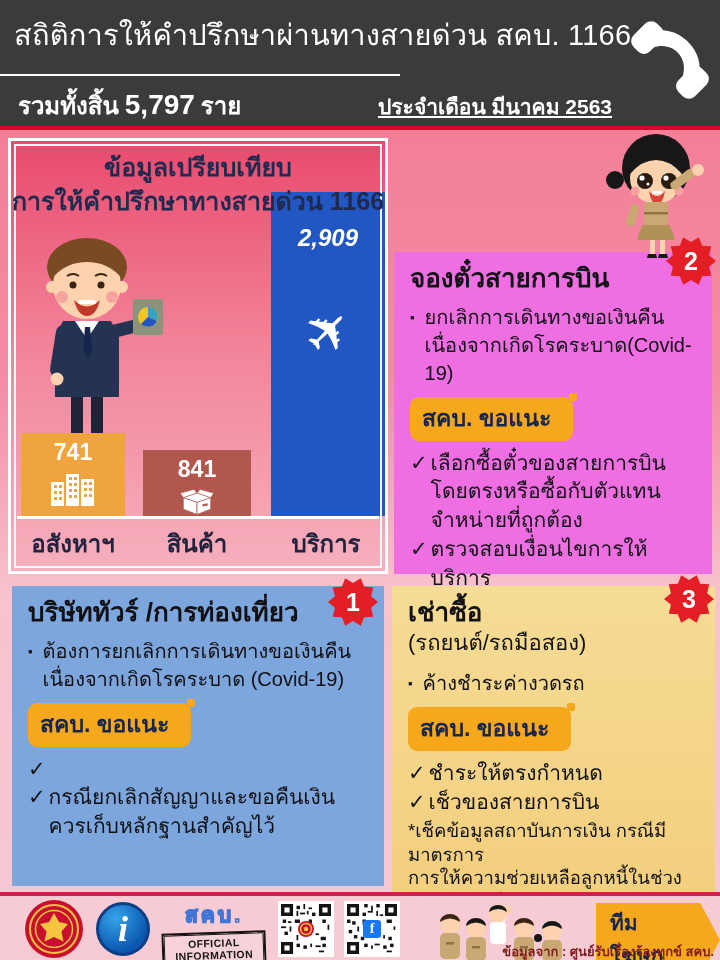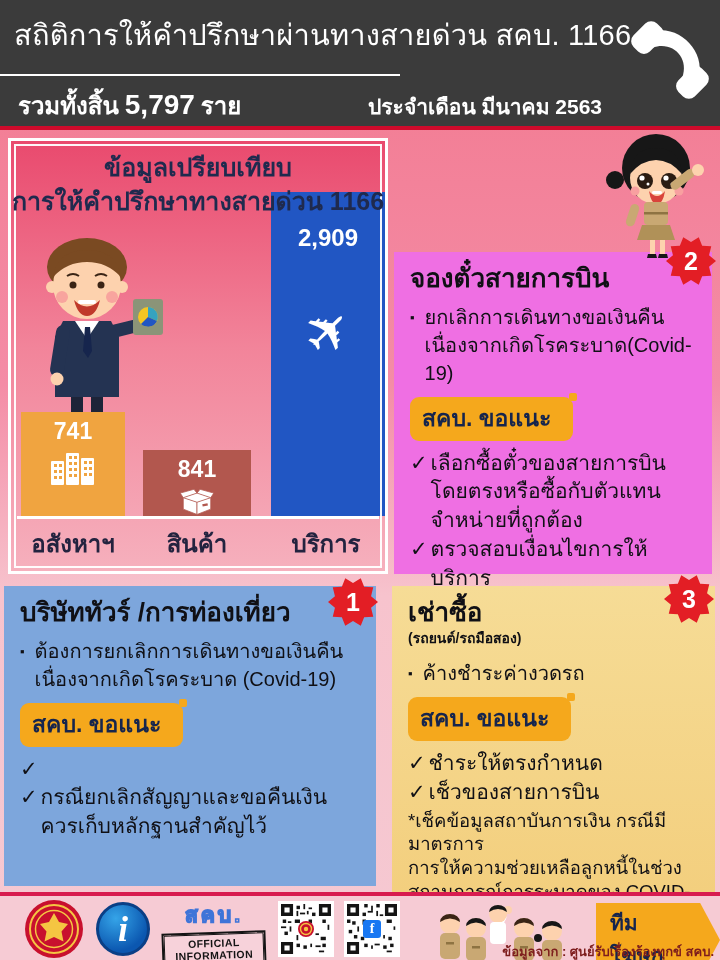--- a/index.html
+++ b/index.html
@@ -7,60 +7,60 @@
   .page { position:relative; width:720px; height:960px; overflow:hidden; margin:0 auto;
           background:linear-gradient(180deg,#f2798f 0%,#f48ca6 40%,#f7c3cd 62%,#f5c9d2 100%); }
 
   
   .header { position:absolute; left:0; top:0; width:720px; height:130px;
             background:#3b3b3b; border-bottom:4px solid #ce0a2b; color:#fff; }
   .h-title { position:absolute; left:14px; top:12px; font-size:29px; font-weight:normal; letter-spacing:.2px; }
   .h-line  { position:absolute; left:0; top:74px; width:400px; height:2px; background:#fff; }
   .h-total { position:absolute; left:18px; top:86px; font-size:24px; font-weight:bold; }
   .h-total .big { font-size:28px; padding:0 6px;text-align:right; }
-  .h-period{ position:absolute; left:368px; top:90px; font-size:21px; font-weight:bold; }
+  .h-period{ position:absolute; left:378px; top:90px; font-size:21px; font-weight:bold;text-decoration:underline; }
   .phone-wrap { position:absolute; right:4px; top:8px; width:92px; height:104px; }
 
   
   .chart-panel { position:absolute; left:8px; top:138px; width:380px; height:436px;
                  background:linear-gradient(180deg,#e94a6e 0%,#f2849a 48%,#f6b0bd 100%);
                  border:3px solid #fff; }
   .chart-panel::after { content:""; position:absolute; inset:3px; border:2px solid rgba(255,255,255,.95); pointer-events:none; }
   .c-title { margin-top:10px; text-align:center; font-weight:bold; font-size:25px;
              color:#1f2a4e; line-height:1.35; position:relative; z-index:2; }
   .man { position:absolute; left:4px; top:86px; width:152px; height:244px; }
   .baseline { position:absolute; left:6px; right:6px; bottom:52px; height:3px; background:#fff; }
   .bar { position:absolute; bottom:55px; display:flex; flex-direction:column; align-items:center; color:#fff; }
   .bar1 { left:10px;  width:104px; }
   .bar2 { left:132px; width:108px; }
   .bar3 { left:260px; width:114px; }
   .bar-val { font-weight:bold; font-size:23px; margin-top:6px; }
-  .bar3 .bar-val { margin-top:32px; font-size:24px; }
+  .bar3 .bar-val { margin-top:32px; font-size:24px;font-style:italic; }
   .bar-icon { margin-top:4px; }
   .plane-glyph { font-size:56px; line-height:1; transform:rotate(-45deg); margin-top:52px; color:#fff; }
   .cat { position:absolute; bottom:8px; text-align:center; font-weight:bold; font-size:24px; color:#23233f; }
   .cat1 { left:6px;  width:112px; }
   .cat2 { left:128px; width:116px; }
   .cat3 { left:254px; width:122px; }
 
   
   .bubble { position:absolute; left:404px; top:142px; width:202px; height:112px;
             background:#fef200; border-radius:50%; display:flex; align-items:center; justify-content:center;
             text-align:center; font-weight:bold; font-size:18px; color:#1d2a52; line-height:1.35; z-index:3; }
   .bubble::before { content:""; position:absolute; left:-24px; bottom:18px; width:44px; height:30px;
                     background:#fef200; clip-path:polygon(100% 10%,100% 90%,0 55%); transform:rotate(8deg); }
   .girl { position:absolute; left:598px; top:126px; width:116px; height:134px; z-index:2; }
 
   
   .panel { position:absolute; padding:10px 16px 24px; color:#101015; }
   .panel2 { left:394px; top:252px; width:318px; height:322px; }
-  .panel1 { left:4px;   top:586px; width:372px; height:300px; }
+  .panel1 { left:12px;   top:586px; width:372px; height:300px; }
   .panel3 { left:392px; top:586px; width:323px; height:306px; }
   .p-title { font-weight:bold; font-size:26px; line-height:1.25; }
-  .p-sub   { font-weight:bold; font-size:14px; line-height:1.3; }
+  .p-sub   { font-weight:normal; font-size:22px; line-height:1.3; }
   .bullet-row { display:flex; gap:10px; margin-top:8px; font-size:20px; line-height:1.4; }
   .bullet-glyph { font-size:13px; padding-top:6px; }
   .bullet-text { white-space:pre-line; }
   .advice { display:inline-block; background:#f5a81c; color:#16254d; font-weight:bold; font-size:23px;
             padding:3px 22px 5px 12px; border-radius:9px; margin:10px 0 8px; position:relative; }
   .advice::after { content:""; position:absolute; right:-4px; top:-4px; width:8px; height:8px;
                    background:#f5a81c; border-radius:2px; }
   .check-row { display:flex; font-size:21px; line-height:1.38; }
   .check-glyph { margin-right:3px; font-weight:bold; }
   .check-text { white-space:pre-line; }
@@ -151,21 +151,21 @@
       <path d="M60 94 h24 l-12 18 z" fill="#fff"></path>
       <path d="M70 100 h5 l2 24 -4 7 -5 -7 z" fill="#16254d"></path>
       <rect x="38" y="98" width="14" height="52" rx="7" fill="#243352" transform="rotate(9 45 124)"></rect>
       <circle cx="42" cy="152" r="6.5" fill="#fdd2ae"></circle>
       <rect x="56" y="170" width="12" height="52" fill="#1d2438"></rect>
       <rect x="76" y="170" width="12" height="52" fill="#1d2438"></rect>
       <path d="M68 222 h-20 q-7 2 -5 9 h25 z" fill="#6e1f1f"></path>
       <path d="M76 222 h20 q7 2 5 9 h-25 z" fill="#6e1f1f"></path>
     </svg>
 
-    <div class="bar bar1" style="height: 104px; background: rgb(240, 164, 64);">
+    <div class="bar bar1" style="height: 83px; background: rgb(240, 164, 64);">
       <div class="bar-val">741</div>
       <svg class="bar-icon" viewBox="0 0 48 36" width="48" height="36">
         <g fill="#fff">
           <rect x="2" y="12" width="13" height="24" rx="1"></rect>
           <rect x="17" y="4" width="13" height="32" rx="1"></rect>
           <rect x="32" y="9" width="13" height="27" rx="1"></rect>
         </g>
         <g fill="#F0A440">
           <rect x="5" y="15" width="3" height="3"></rect>
             <rect x="10" y="15" width="3" height="3"></rect>

